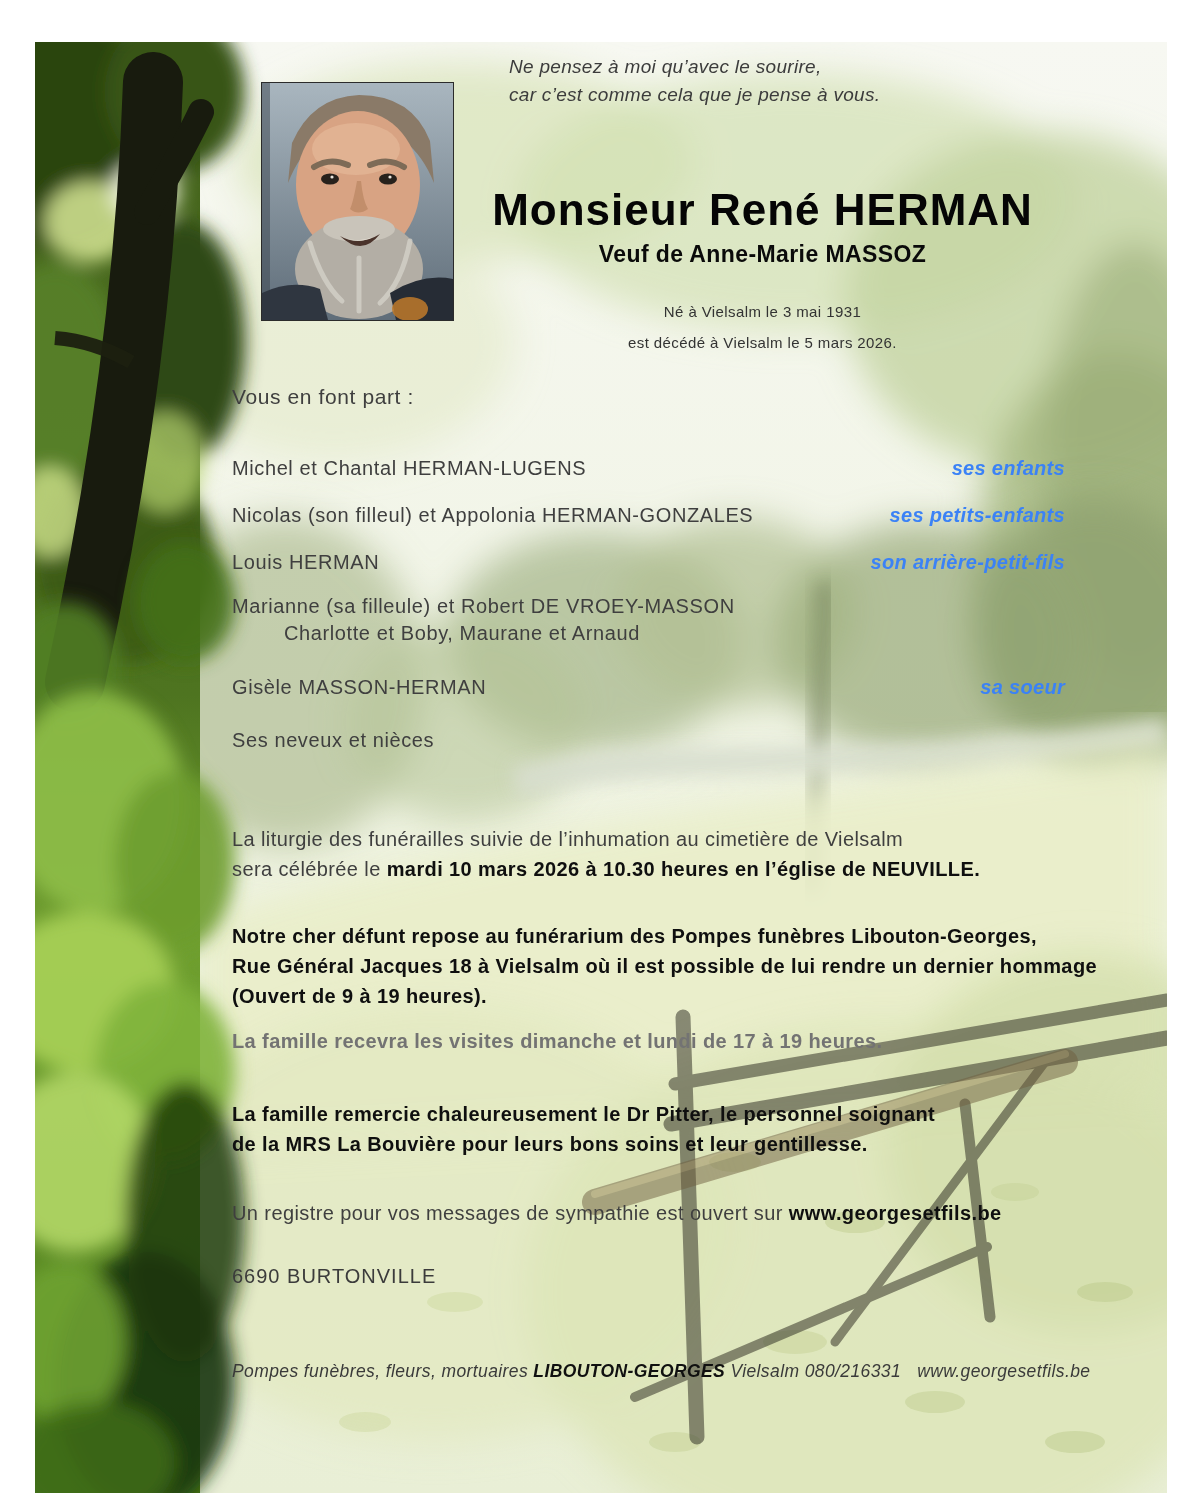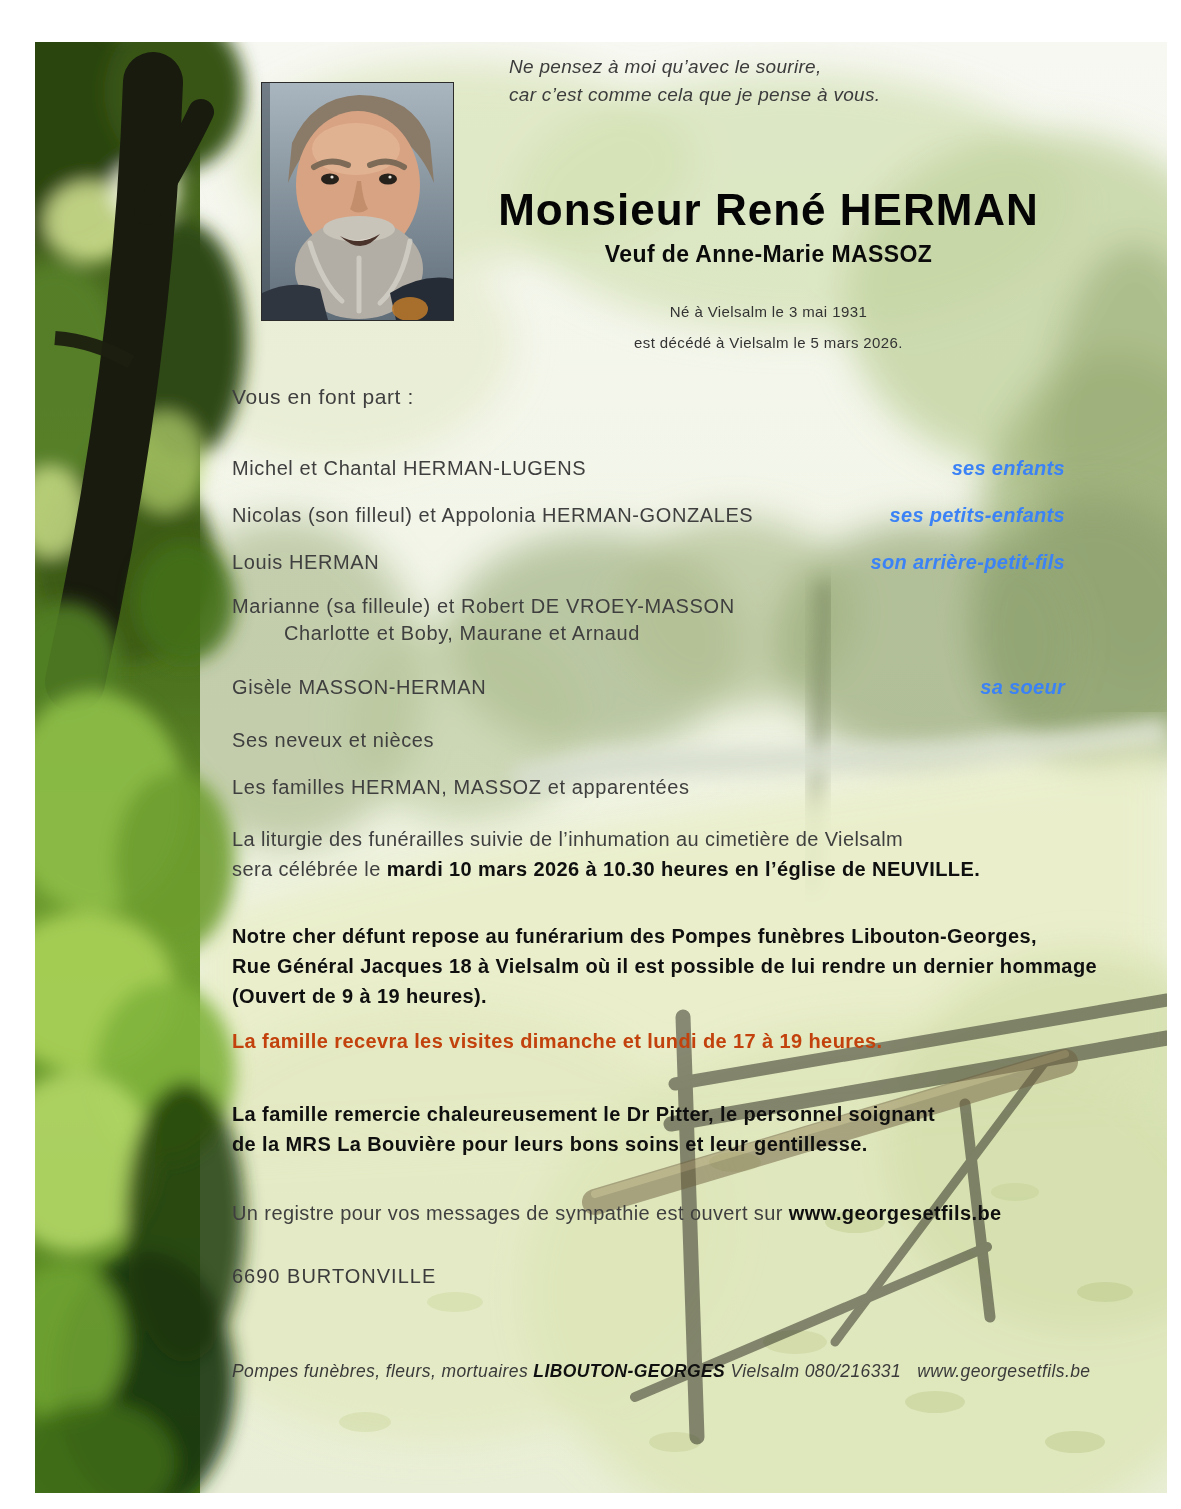--- a/index.html
+++ b/index.html
@@ -6,41 +6,41 @@
   .page{
     position:relative; width:1181px; height:1509px; background:#ffffff;
     overflow:hidden; font-family:"Liberation Sans", sans-serif; color:#3f3f3f;
   }
   .bg-photo{position:absolute; left:35px; top:42px; width:1132px; height:1451px;}
   .quote{
     position:absolute; left:509px; top:53px; font-style:italic;
     font-size:19px; line-height:28px; color:#3c3c3c; letter-spacing:.3px; white-space:nowrap;
   }
   .portrait{position:absolute; left:262px; top:83px; width:191px; height:237px; outline:1px solid #2b2b2b;}
-  .heading{position:absolute; left:455px; top:186px; width:615px; text-align:center;margin-left:6px;}
+  .heading{position:absolute; left:455px; top:186px; width:615px; text-align:center;}
   .heading h1{margin:0; font-size:44px; line-height:48px; font-weight:700; color:#050505; letter-spacing:1px; white-space:nowrap;}
   .subtitle{margin-top:7px; font-size:23px; font-weight:700; color:#0a0a0a; letter-spacing:.4px;}
   .dates{margin-top:28px; font-size:15px; line-height:31px; color:#333333; letter-spacing:.4px;}
   .intro{position:absolute; left:232px; top:385px; font-size:21px; letter-spacing:.6px;}
   .family{position:absolute; left:232px; top:456px; width:833px; display:flex; flex-direction:column;}
   .family-row{display:flex; justify-content:space-between; align-items:flex-start; font-size:20px; line-height:24px; letter-spacing:.6px;}
   .family-row:nth-child(2){margin-top:23px;}
   .family-row:nth-child(3){margin-top:23px;}
   .family-row:nth-child(4){margin-top:20px;}
   .family-row:nth-child(5){margin-top:30px;}
   .family-row:nth-child(6){margin-top:29px;}
   .family-row:nth-child(7){margin-top:23px;}
   .names-block{display:flex; flex-direction:column;}
   .names-line2{margin-top:3px; padding-left:52px;}
   .relation{font-weight:700; font-style:italic; color:#3b82f6; font-size:20px; white-space:nowrap; letter-spacing:.3px;}
   .centered{position:absolute; left:232px; width:916px; text-align:left; font-size:20px; line-height:30px; letter-spacing:.4px;}
   .centered div{white-space:nowrap;}
   .sec-ceremony{top:824px;}
   .sec-repose{top:921px; font-weight:700; color:#0f0f0f;}
-  .sec-visits{top:1026px; font-weight:700; color:#c2410c;}
+  .sec-visits{top:1026px; font-weight:700; color:#737373;}
   .sec-thanks{top:1099px; font-weight:700; color:#0f0f0f;}
   .sec-register{top:1198px;}
   .sec-location{top:1261px; color:#3b3b3b; letter-spacing:1px;}
   .sec-footer{top:1356px; font-style:italic; font-size:17.5px; color:#3a3a3a;}
   .bold-seg{font-weight:700; color:#0f0f0f;}
   .footer-brand{font-weight:700; color:#101010;}
   .footer-site{margin-left:16px;}
 </style>
 </head>
 <body>
@@ -222,24 +222,20 @@
       <span class="relation"></span>
     </div>
     <div class="family-row">
       <span>Gisèle MASSON-HERMAN</span>
       <span class="relation">sa soeur</span>
     </div>
     <div class="family-row">
       <span>Ses neveux et nièces</span>
       <span class="relation"></span>
     </div>
-    <div class="family-row">
-      <span>Les familles HERMAN, MASSOZ et apparentées</span>
-      <span class="relation"></span>
-    </div>
   </div>
 
   <div class="centered sec-ceremony">
     <div>La liturgie des funérailles suivie de l’inhumation au cimetière de Vielsalm</div>
     <div><span>sera célébrée le </span><span class="bold-seg">mardi 10 mars 2026 à 10.30 heures en l’église de NEUVILLE.</span></div>
   </div>
 
   <div class="centered sec-repose">
     <div>Notre cher défunt repose au funérarium des Pompes funèbres Libouton-Georges,</div>
     <div>Rue Général Jacques 18 à Vielsalm où il est possible de lui rendre un dernier hommage</div>

